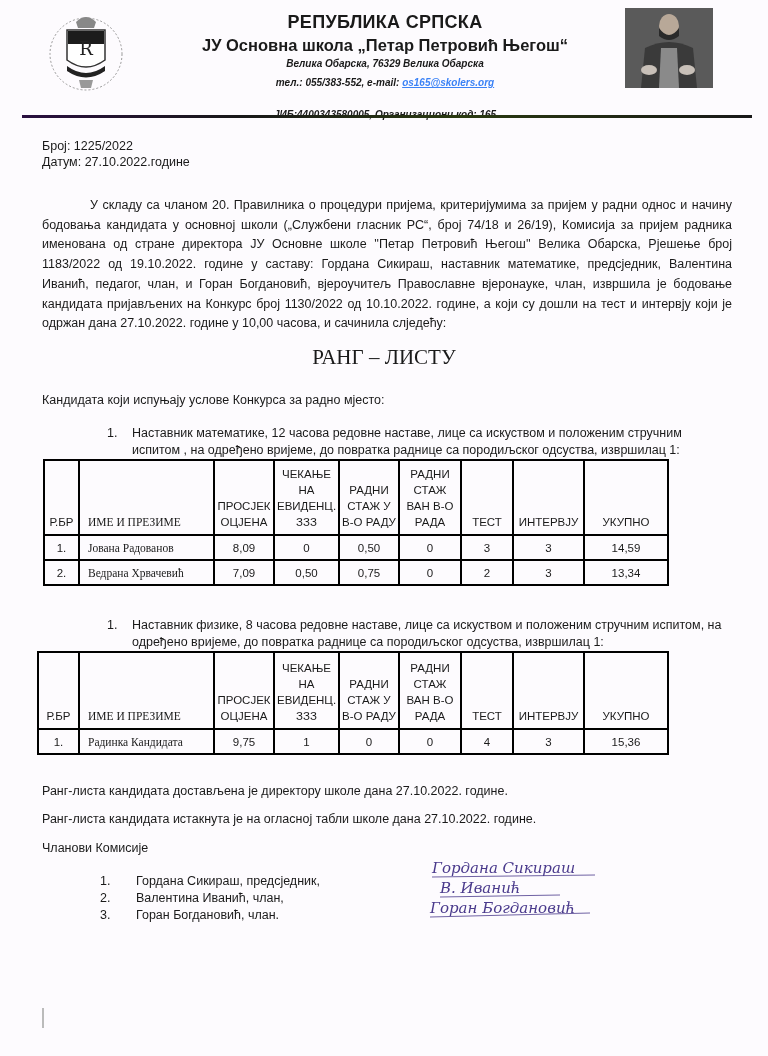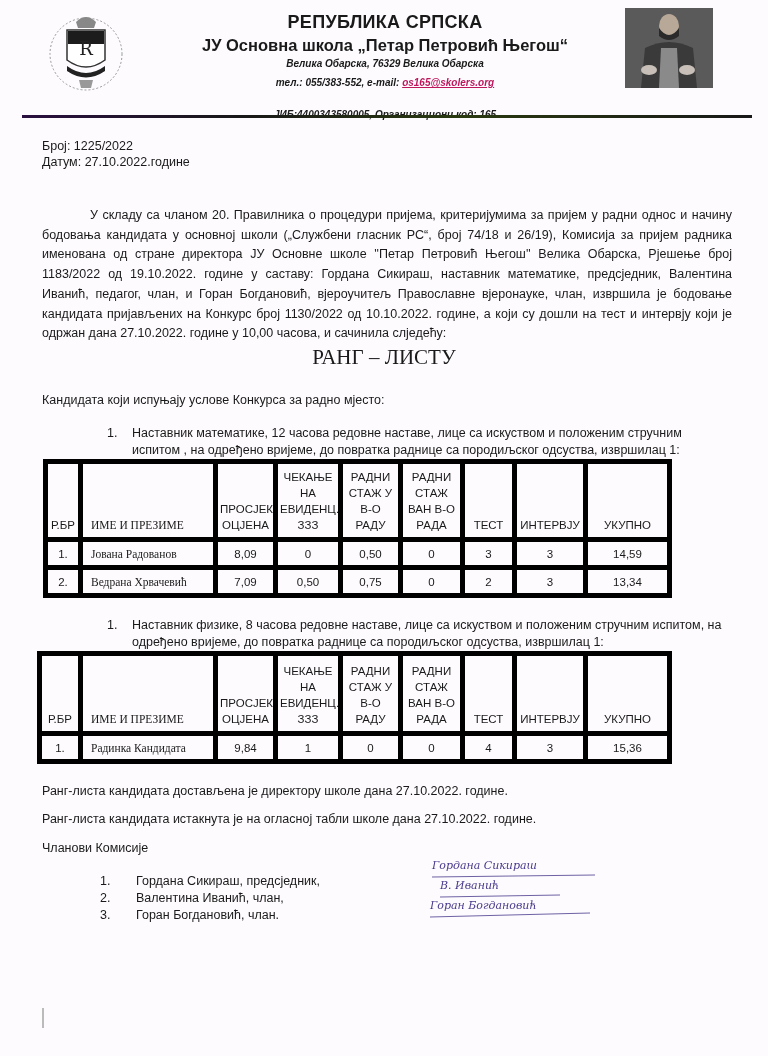--- a/index.html
+++ b/index.html
@@ -12,30 +12,30 @@
     .abs { position: absolute; }
     
     .logo-left { left: 45px; top: 8px; width: 82px; height: 88px; }
     .portrait { left: 625px; top: 8px; width: 88px; height: 80px; background: #4a4a4a; overflow: hidden; }
     .hdr { left: 150px; width: 470px; text-align: center; }
     .hdr-title { top: 12px; font-size: 18px; font-weight: bold; letter-spacing: 0.3px; }
     .hdr-school { top: 36px; font-size: 16.5px; font-weight: bold; }
     .hdr-line { font-size: 10px; font-weight: bold; font-style: italic; }
     .hdr-addr { top: 58px; }
     .hdr-contact { top: 77px; }
-    .hdr-contact .email { text-decoration: underline; color: #be185d; }
+    .hdr-contact .email { text-decoration: underline; color: #3b82f6; }
     .hdr-ids { top: 95px; margin-top: 14px; }
     .hdr-rule { left: 22px; top: 115px; width: 730px; height: 3px; background: linear-gradient(90deg, #2a1040 0%, #181818 30%, #2a3a10 60%, #181818 100%); }
 
     .meta { left: 42px; font-size: 12.5px; }
     .meta-num { top: 139px; }
     .meta-date { top: 155px; }
 
     .body-para {
-      left: 42px; top: 206px; width: 690px;
+      left: 42px; top: 196px; width: 690px;
       font-size: 12.5px; line-height: 19.7px; text-align: justify;
       text-indent: 48px;
     }
 
     .rang-title {
       left: 0; width: 768px; top: 345px; text-align: center;
       font-family: "Liberation Serif", "DejaVu Serif", serif; font-size: 21px;
     }
     .intro { left: 42px; top: 393px; font-size: 12.5px; }
 
@@ -43,41 +43,41 @@
     .pos-item .num { position: absolute; left: 0; top: 0; }
     .pos-item .txt { margin-left: 25px; display: block; }
     .pos-1 { top: 425px; }
     .pos-2 { top: 617px; }
 
     table.rank {
       position: absolute; border-collapse: collapse;
       font-size: 11.5px; table-layout: fixed;
     }
     table.rank td, table.rank th {
-      border: 5px solid #000000; padding: 0 2px; text-align: center; font-weight: normal;
+      border: 2px solid #000000; padding: 0 2px; text-align: center; font-weight: normal;
     }
     table.rank th { vertical-align: bottom; line-height: 16px; padding-bottom: 4px; }
     table.rank th.name, table.rank td.name { text-align: left; padding-left: 8px; font-family: Liberation Serif, serif; }
     table.rank td { height: 23px; }
     .t1 { left: 43px; top: 459px; width: 624px; }
     .t1 th { height: 69px; }
     .t2 { left: 37px; top: 651px; width: 630px; }
     .t2 th { height: 71px; }
 
     .foot { left: 42px; font-size: 12.5px; }
     .foot-1 { top: 784px; }
     .foot-2 { top: 812px; }
     .foot-3 { top: 841px; }
 
     .members { left: 100px; top: 873px; font-size: 12.5px; line-height: 17px; }
     .members .row { display: flex; }
     .members .n { width: 36px; }
 
     .signatures { left: 430px; top: 855px; width: 160px; height: 70px; }
-    .sig-text { position: absolute; font-family: "DejaVu Serif", serif; font-style: italic; color: #4a3a8c; font-size: 11px; white-space: nowrap; }
+    .sig-text { position: absolute; font-family: "DejaVu Serif", serif; font-style: italic; color: #4a3a8c; font-size: 15px; white-space: nowrap; }
 
     .stamp-mark { left: 42px; top: 1008px; width: 2px; height: 20px; background: #bbb; }
   </style>
 </head>
 <body>
 
 <div class="abs logo-left">
   <svg width="82" height="88" viewBox="0 0 82 88">
     <circle cx="41" cy="46" r="36" fill="none" stroke="#999" stroke-width="1" stroke-dasharray="2 2"></circle>
     <path d="M31 14 Q41 4 51 14 L49 20 L33 20 Z" fill="#888"></path>
@@ -199,21 +199,21 @@
       <th>РАДНИ СТАЖ ВАН В-О РАДА</th>
       <th>ТЕСТ</th>
       <th>ИНТЕРВЈУ</th>
       <th>УКУПНО</th>
     </tr>
   </thead>
   <tbody>
     <tr>
       <td>1.</td>
       <td class="name">Радинка Кандидата</td>
-      <td>9,84</td>
+      <td>9,75</td>
       <td>1</td>
       <td>0</td>
       <td>0</td>
       <td>4</td>
       <td>3</td>
       <td>15,36</td>
     </tr>
   </tbody>
 </table>
 

